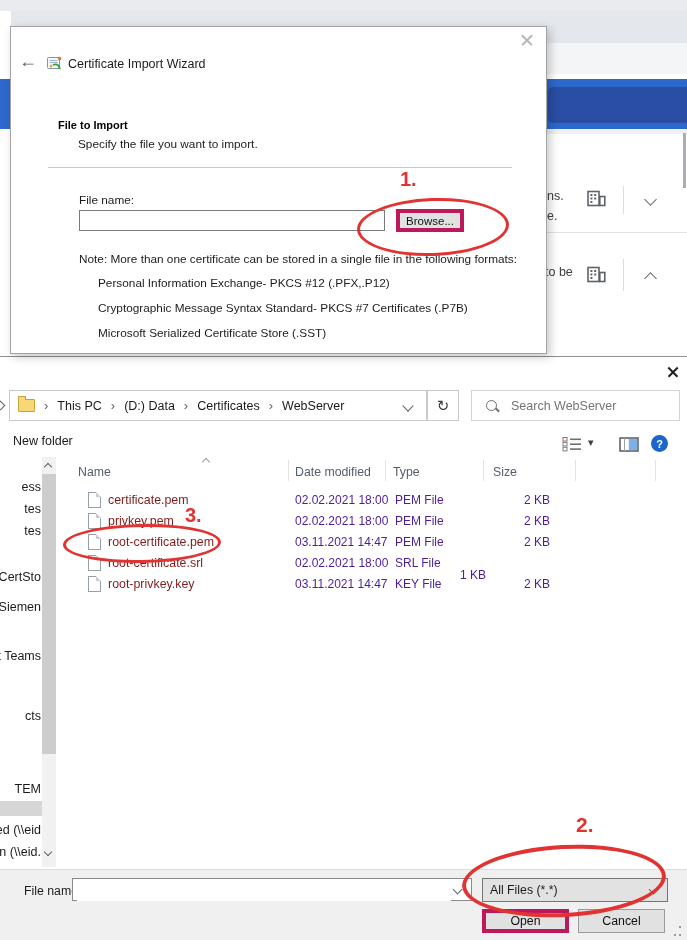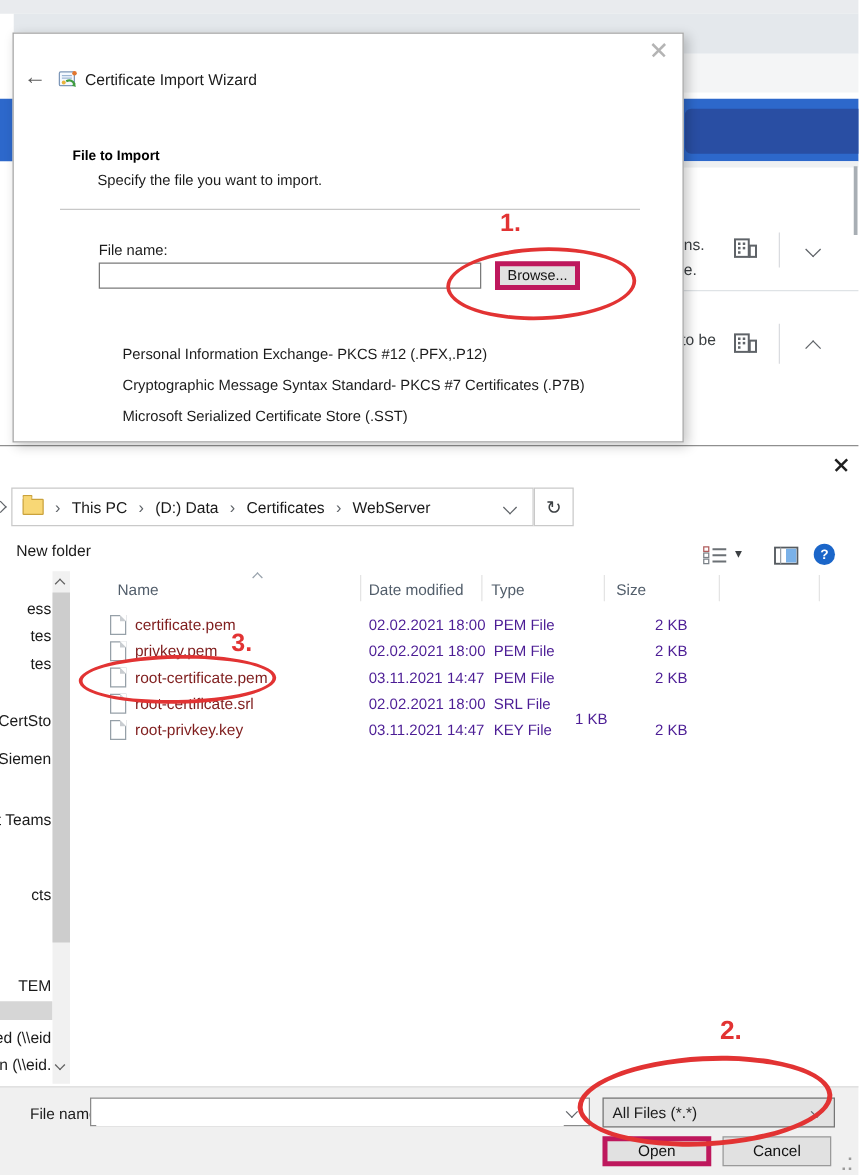--- a/index.html
+++ b/index.html
@@ -108,20 +108,21 @@
     <div class="abs" style="left:57px;top:30px;font-size:12.5px;color:#1b1b1b;">Certificate Import Wizard</div>
 
     <div class="abs" style="left:47px;top:92px;font-size:11px;font-weight:bold;color:#000;">File to Import</div>
     <div class="abs" style="left:67px;top:110px;font-size:11.8px;">Specify the file you want to import.</div>
     <div class="abs hr" style="left:37px;top:140px;width:464px;"></div>
 
     <div class="abs" style="left:68px;top:166px;font-size:11.8px;">File name:</div>
     <input class="abs win-input" style="left: 68px; top: 183px; width: 306px; height: 21px;" value="">
     <div class="abs btn default" style="left:385px;top:182px;width:68px;height:23px;">Browse...</div>
 
+    <div class="abs" style="left:68px;top:225px;font-size:11.8px;white-space:nowrap;">Note:  More than one certificate can be stored in a single file in the following formats:</div>
     <div class="abs" style="left:87px;top:249px;font-size:11.8px;white-space:nowrap;">Personal Information Exchange- PKCS #12 (.PFX,.P12)</div>
     <div class="abs" style="left:87px;top:274px;font-size:11.8px;white-space:nowrap;">Cryptographic Message Syntax Standard- PKCS #7 Certificates (.P7B)</div>
     <div class="abs" style="left:87px;top:299px;font-size:11.8px;white-space:nowrap;">Microsoft Serialized Certificate Store (.SST)</div>
   </div>
 
   <div id="fdialog" class="abs">
     <span class="xmark abs" style="left:666px;top:8px;width:13px;height:13px;color:#1f1f1f;"></span>
 
     
     <span class="abs chev right" style="left:-3px;top:45px;width:6px;height:6px;"></span>
@@ -132,20 +133,24 @@
       <span class="crumb-sep" style="margin-left:9px;">›</span>
       <span class="crumb" style="margin-left:9px;">(D:) Data</span>
       <span class="crumb-sep" style="margin-left:9px;">›</span>
       <span class="crumb" style="margin-left:9px;">Certificates</span>
       <span class="crumb-sep" style="margin-left:9px;">›</span>
       <span class="crumb" style="margin-left:9px;">WebServer</span>
       <span class="chev down" style="position:absolute;right:14px;top:11px;width:7px;height:7px;"></span>
     </div>
     <div class="abs addr-box" style="left:427px;top:33px;width:32px;height:31px;justify-content:center;">
       <span style="font-size:15px;color:#3c4043;">↻</span>
+    </div>
+    <div class="abs addr-box" style="left:471px;top:33px;width:209px;height:31px;border-color:#d3d3d3;">
+      <span class="mag" style="margin-left:14px;"></span>
+      <input style="border: none; outline: none; margin-left: 12px; width: 160px; font: 12.5px &quot;Liberation Sans&quot;, &quot;DejaVu Sans&quot;, sans-serif; color: rgb(26, 26, 26); background: transparent;" placeholder="Search WebServer">
     </div>
 
     
     <div class="abs" style="left:13px;top:77px;font-size:12.5px;color:#1a1a1a;">New folder</div>
     <div class="abs" style="left:562px;top:79px;">
       <svg width="21" height="16" viewBox="0 0 21 16">
           <rect x="1" y="1.5" width="4" height="3.6" fill="#fff" stroke="#b05c5c"></rect>
           <rect x="1" y="6.4" width="4" height="3.6" fill="#fff" stroke="#7a8187"></rect>
           <rect x="1" y="11.3" width="4" height="3.6" fill="#fff" stroke="#7a8187"></rect>
           <line x1="8" y1="3.3" x2="19" y2="3.3" stroke="#6b7075" stroke-width="1.6"></line>
@@ -160,21 +165,21 @@
           <line x1="5.5" y1="1" x2="5.5" y2="14" stroke="#9aa0a6"></line>
           <rect x="9.8" y="2" width="8.2" height="11" fill="#7ab1e8"></rect>
         </svg>
     </div>
     <div class="abs" style="left:651px;top:78px;width:17px;height:17px;border-radius:50%;background:#1b66c9;color:#fff;display:flex;align-items:center;justify-content:center;font-size:11px;font-weight:bold;">
       <span>?</span>
     </div>
 
     
     <span class="abs chev up" style="left:203px;top:102px;width:5px;height:5px;border-color:#98a2ac;border-width:1.2px;"></span>
-    <div class="abs colhead" style="left:94px;top:108px;">Name</div>
+    <div class="abs colhead" style="left:78px;top:108px;">Name</div>
     <div class="abs colhead" style="left:295px;top:108px;">Date modified</div>
     <div class="abs colhead" style="left:393px;top:108px;">Type</div>
     <div class="abs colhead" style="left:493px;top:108px;">Size</div>
     <div class="abs vsep" style="left:288px;top:103px;height:21px;"></div>
     <div class="abs vsep" style="left:385px;top:103px;height:21px;"></div>
     <div class="abs vsep" style="left:483px;top:103px;height:21px;"></div>
     <div class="abs vsep" style="left:575px;top:103px;height:21px;"></div>
     <div class="abs vsep" style="left:655px;top:103px;height:21px;"></div>
 
     

